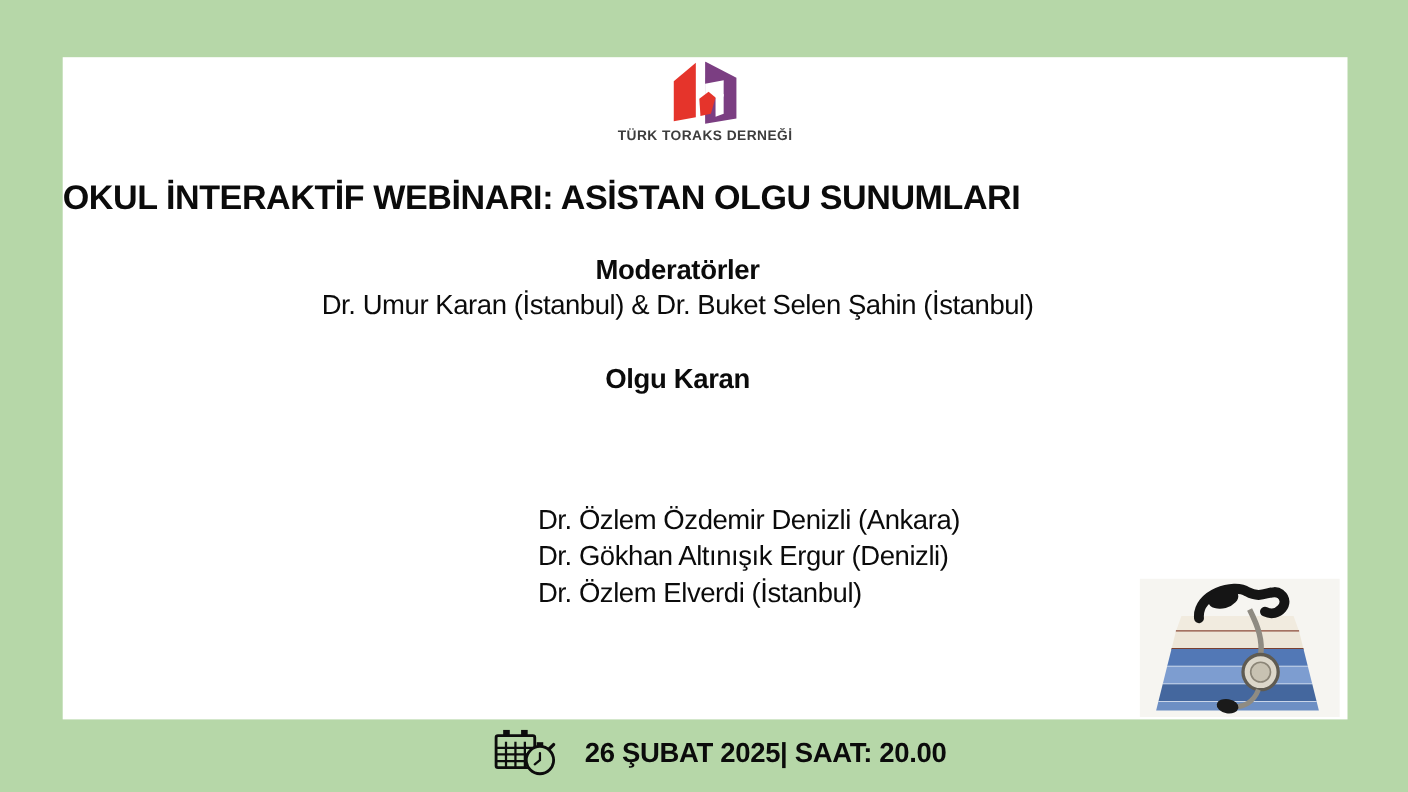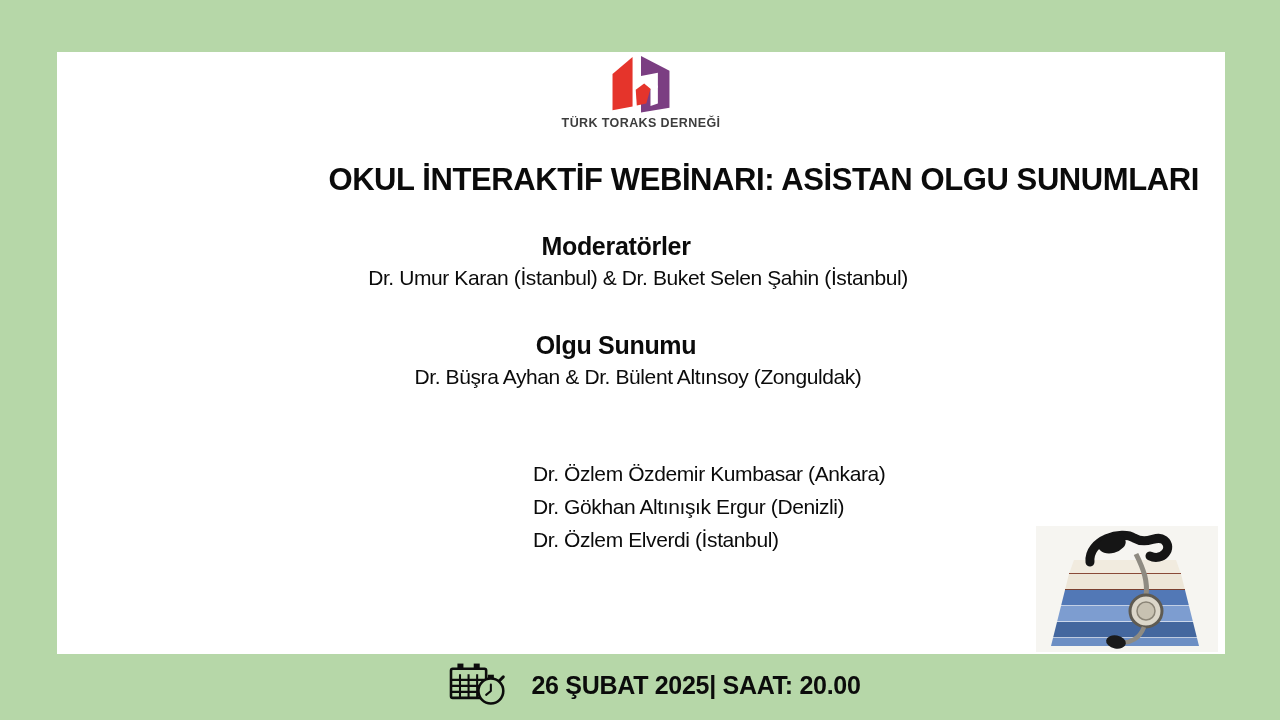--- a/index.html
+++ b/index.html
@@ -21,31 +21,31 @@
   }
   .logo-svg{width:66px;height:58px;display:block;}
   .logo-label{
     margin-top:2px;font-size:12.5px;font-weight:bold;color:#3d3d3d;
     letter-spacing:0.4px;white-space:nowrap;
   }
   
   .title{
     position:absolute;top:110px;left:0;width:100%;margin:0;
     box-sizing:border-box;padding-right:26px;
-    text-align:right;font-size:31px;font-weight:bold;letter-spacing:-0.4px;
+    text-align:left;font-size:31px;font-weight:bold;letter-spacing:-0.4px;
     white-space:nowrap;
   }
   
   .sec{
     position:absolute;left:0;width:100%;
     box-sizing:border-box;padding-right:50px;
     text-align:center;
   }
   .sec .heading{font-size:25px;font-weight:bold;line-height:30px;letter-spacing:-0.3px;}
-  .sec .line{font-size:21px;line-height:33px;letter-spacing:-0.4px;white-space:nowrap;margin-left:44px;}
+  .sec .line{font-size:25px;line-height:33px;letter-spacing:-0.4px;white-space:nowrap;}
   #sec-moderators{top:179px;}
   #sec-olgu{top:278px;}
   #sec-tartismacilar{top:405px;}
   #sec-tartismacilar .left-block{
     margin-left:432px;width:max-content;text-align:left;
   }
   
   .books{position:absolute;right:7px;bottom:2px;width:182px;height:126px;}
   .books svg{display:block;width:100%;height:100%;}
   
@@ -76,27 +76,26 @@
     </div>
 
     <h1 class="title">OKUL İNTERAKTİF WEBİNARI: ASİSTAN OLGU SUNUMLARI</h1>
 
     <section class="sec" id="sec-moderators">
       <div class="heading">Moderatörler</div>
       <div class="line">Dr. Umur Karan (İstanbul) &amp; Dr. Buket Selen Şahin (İstanbul)</div>
     </section>
 
     <section class="sec" id="sec-olgu">
-      <div class="heading">Olgu Sunumu</div>
-      <div class="line">Dr. Büşra Ayhan &amp; Dr. Bülent Altınsoy (Zonguldak)</div>
+      <div class="heading">Olgu Karan</div>
     </section>
 
     <section class="sec" id="sec-tartismacilar">
       <div class="left-block">
-        <div class="line">Dr. Özlem Özdemir Kumbasar (Ankara)</div>
+        <div class="line">Dr. Özlem Özdemir Denizli (Ankara)</div>
         <div class="line">Dr. Gökhan Altınışık Ergur (Denizli)</div>
         <div class="line">Dr. Özlem Elverdi (İstanbul)</div>
       </div>
     </section>
 
     <div class="books">
       <svg viewBox="0 0 182 126" aria-hidden="true">
         <rect width="182" height="126" fill="#f6f5f1"></rect>
 
         <polygon points="38,34 140,34 145,48 33,48" fill="#f1ebdf"></polygon>

